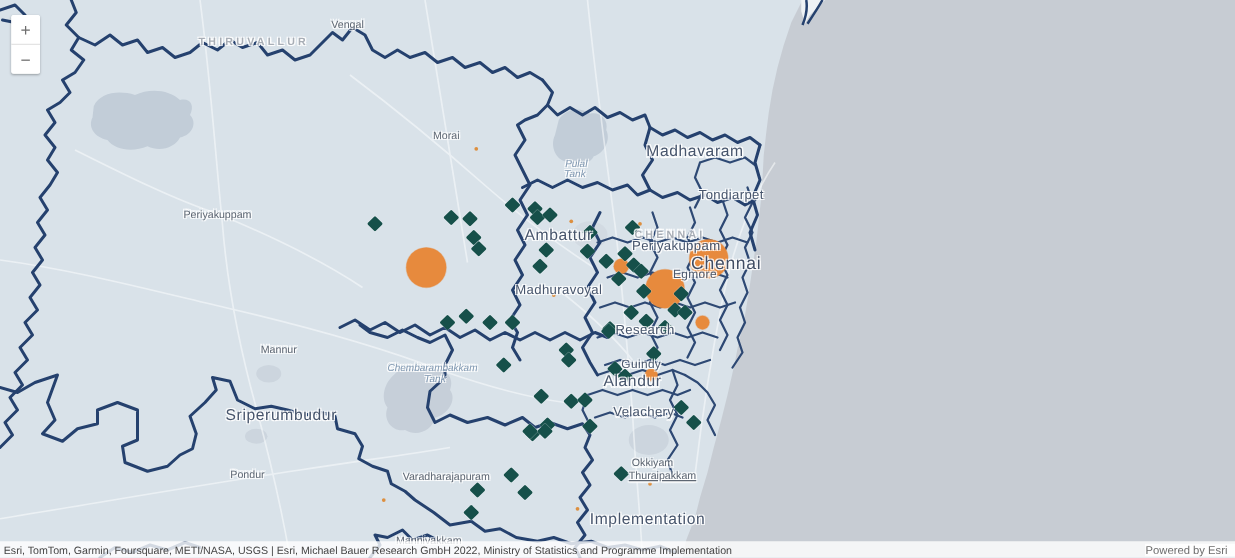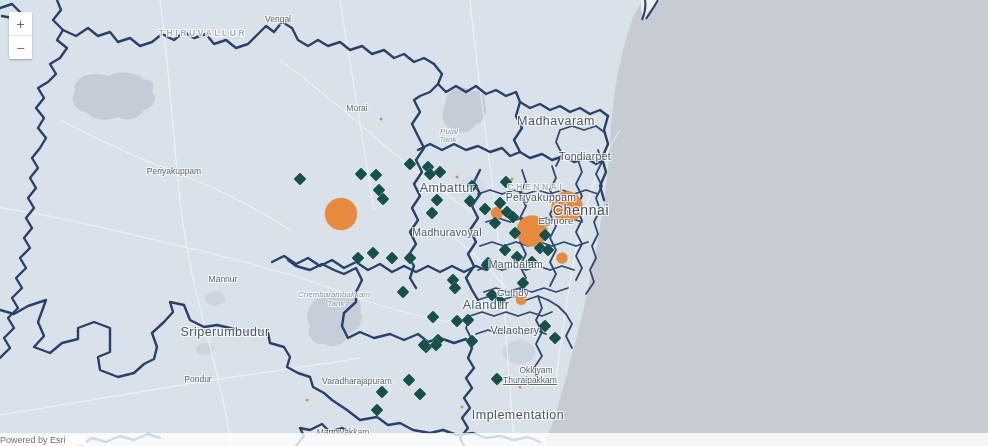--- a/index.html
+++ b/index.html
@@ -18,35 +18,35 @@
   .maplabel{position:absolute;transform:translate(-50%,-50%);white-space:nowrap;
     text-shadow:-1px -1px 0 rgba(255,255,255,.85),1px -1px 0 rgba(255,255,255,.85),
                 -1px 1px 0 rgba(255,255,255,.85),1px 1px 0 rgba(255,255,255,.85),
                 0 1px 1px rgba(255,255,255,.7);}
   .lbl-city-xl{font-size:14px;color:#3f4c63;letter-spacing:.6px;}
   .lbl-city-lg{font-size:12.5px;color:#47556c;letter-spacing:.5px;}
   .lbl-city{font-size:10.5px;color:#47556c;letter-spacing:.3px;}
   .lbl-city-sm{font-size:9.5px;color:#4d5a6e;letter-spacing:.3px;}
   .lbl-town{font-size:8.5px;color:#5d6672;}
   .lbl-district{font-size:8.5px;color:#a8aeb6;letter-spacing:2.6px;font-weight:bold;}
-  .lbl-water{font-size:8px;color:#7f97b0;font-style:italic;}
+  .lbl-water{font-size:8px;color:#7f97b0;font-style:italic;margin-left:12px;}
   .zoom-control{
     position:absolute;left:9px;top:12px;width:23px;background:#fff;border-radius:2px;
     box-shadow:0 1px 2px rgba(0,0,0,.3);overflow:hidden;z-index:30;
   }
   .zoom-btn{width:23px;height:23px;display:flex;align-items:center;justify-content:center;
     color:#6e6e6e;font-size:14px;line-height:1;cursor:pointer;background:#fff;border:none;padding:0;}
   .zoom-divider{height:1px;background:#e4e4e4;}
   .attribution{
     position:absolute;left:0;bottom:0;width:988px;height:13px;z-index:25;
     background:rgba(255,255,255,.8);display:flex;align-items:center;justify-content:space-between;
     font-size:8.5px;color:#444;
   }
   .attribution .attr-text{padding-left:3px;white-space:nowrap;overflow:hidden;}
-  .attribution .powered{padding-right:20px;color:#6e6e6e;font-size:9px;white-space:nowrap;background:rgba(255,255,255,.9);}
+  .attribution .powered{padding-right:6px;color:#6e6e6e;font-size:9px;white-space:nowrap;background:rgba(255,255,255,.9);}
 </style>
 </head>
 <body>
 
 <div class="map-container">
 
   <svg class="basemap" width="988" height="446" viewBox="0 0 988 446">
 
     <rect x="0" y="0" width="988" height="446" fill="#d9e2e9"></rect>
 
@@ -195,38 +195,39 @@
       <div class="maplabel lbl-water" style="left: 449px; top: 131px;">Pulal</div>
       <div class="maplabel lbl-water" style="left: 448px; top: 139px;">Tank</div>
       <div class="maplabel lbl-city" style="left: 585px; top: 156px;">Tondiarpet</div>
       <div class="maplabel lbl-town" style="left: 174px; top: 171px;">Periyakuppam</div>
       <div class="maplabel lbl-district" style="left: 536px; top: 187px;">CHENNAI</div>
       <div class="maplabel lbl-city-lg" style="left: 447px; top: 188px;">Ambattur</div>
       <div class="maplabel lbl-city" style="left: 541px; top: 197px;">Periyakuppam</div>
       <div class="maplabel lbl-city-xl" style="left: 581px; top: 210px;">Chennai</div>
       <div class="maplabel lbl-city-sm" style="left: 556px; top: 220px;">Egmore</div>
       <div class="maplabel lbl-city" style="left: 447px; top: 232px;">Madhuravoyal</div>
-      <div class="maplabel lbl-city" style="left: 516px; top: 264px;">Mambalam</div>
+      <div class="maplabel lbl-city" style="left: 516px; top: 264px;">Research</div>
       <div class="maplabel lbl-town" style="left: 223px; top: 279px;">Mannur</div>
       <div class="maplabel lbl-city-sm" style="left: 513px; top: 292px;">Guindy</div>
       <div class="maplabel lbl-water" style="left: 334px; top: 294px;">Chembarambakkam</div>
       <div class="maplabel lbl-water" style="left: 336px; top: 303px;">Tank</div>
-      <div class="maplabel lbl-city-lg" style="left: 486px; top: 305px;">Alandur</div>
+      <div class="maplabel lbl-city-lg" style="left: 506px; top: 305px;">Alandur</div>
       <div class="maplabel lbl-city" style="left: 515px; top: 330px;">Velachery</div>
       <div class="maplabel lbl-city-lg" style="left: 225px; top: 332px;">Sriperumbudur</div>
-      <div class="maplabel lbl-town" style="left: 536px; top: 370px;">Okkiyam</div>
+      <div class="maplabel lbl-town" style="left: 522px; top: 370px;">Okkiyam</div>
       <div class="maplabel lbl-town" style="left: 530px; top: 380px; text-decoration: underline;">Thuraipakkam</div>
       <div class="maplabel lbl-town" style="left: 198px; top: 379px;">Pondur</div>
       <div class="maplabel lbl-town" style="left: 357px; top: 381px;">Varadharajapuram</div>
       <div class="maplabel lbl-city-lg" style="left: 518px; top: 415px;">Implementation</div>
       <div class="maplabel lbl-town" style="left: 343px; top: 432px;">Mannivakkam</div>
     </div>
 
   <div class="zoom-control">
     <button class="zoom-btn">+</button>
     <div class="zoom-divider"></div>
     <button class="zoom-btn">−</button>
   </div>
 
   <div class="attribution">
+    <span class="attr-text">Esri, TomTom, Garmin, Foursquare, METI/NASA, USGS | Esri, Michael Bauer Research GmbH 2022, Ministry of Statistics and Programme Implementation</span>
     <span class="powered">Powered by Esri</span>
   </div>
 </div>
 
 </body></html>

